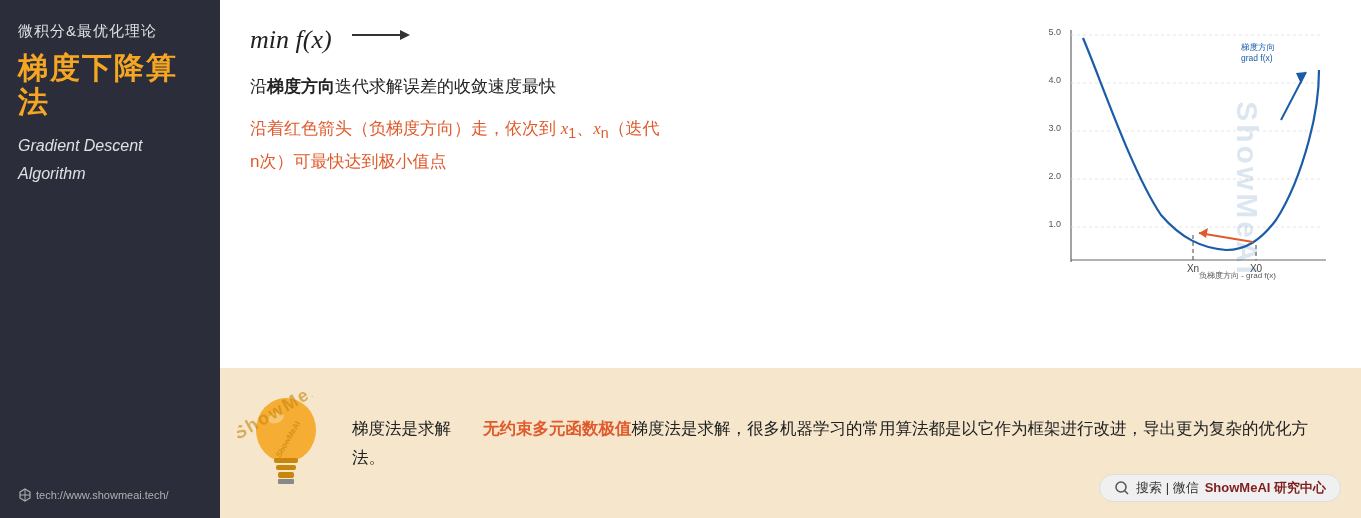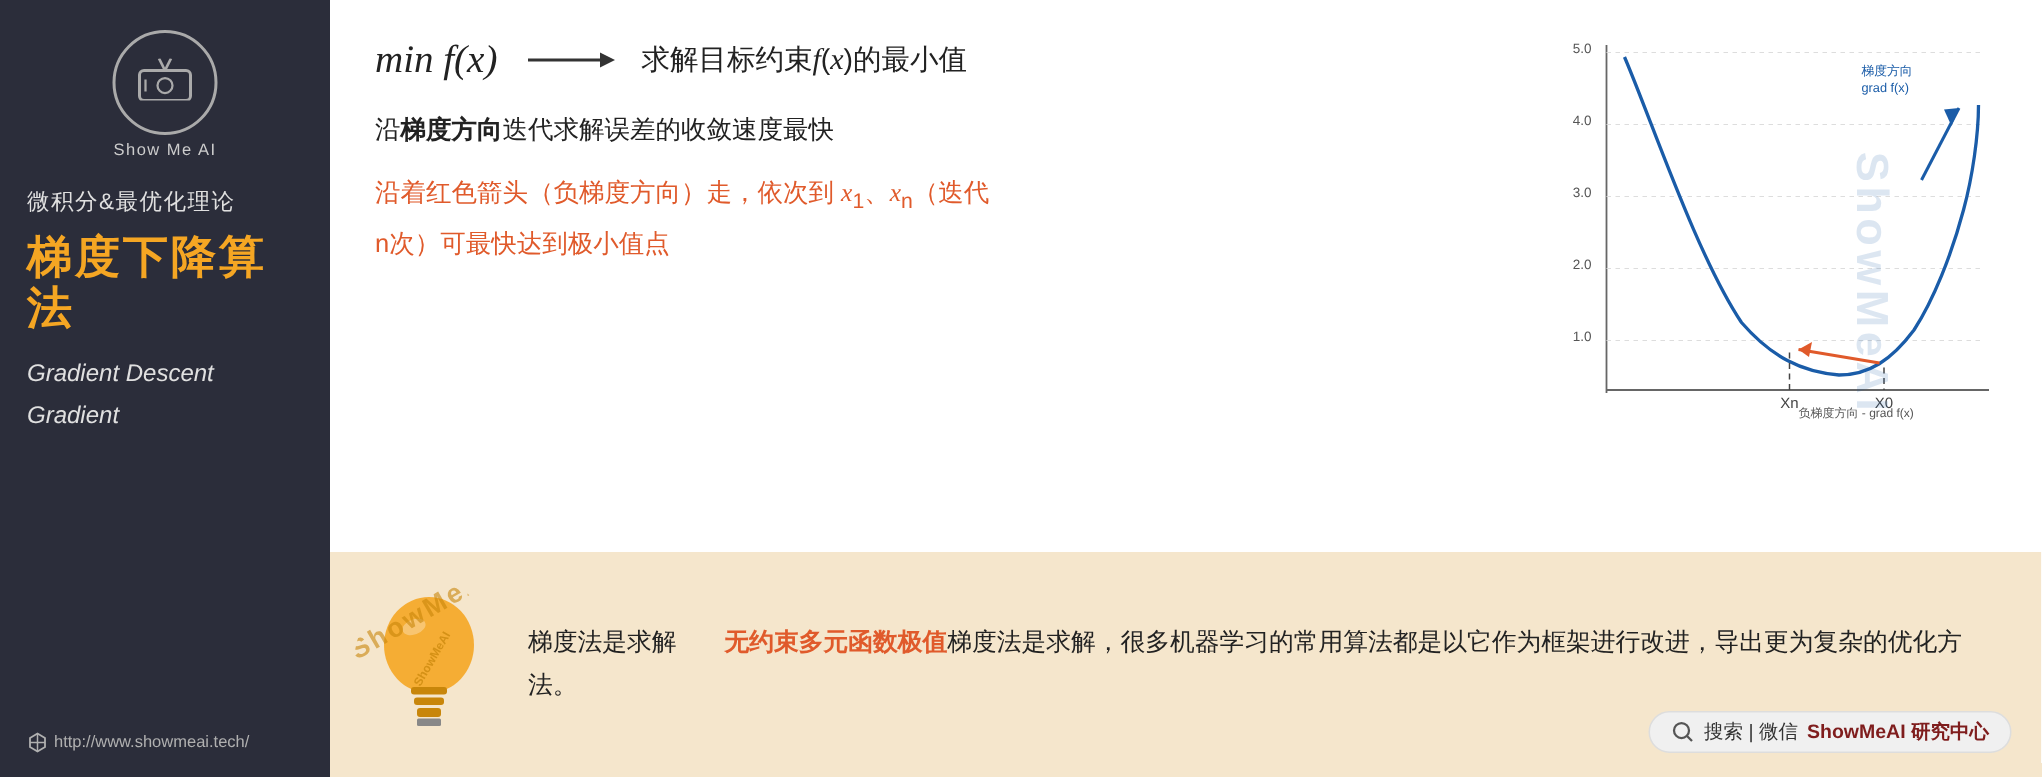--- a/index.html
+++ b/index.html
@@ -121,21 +121,21 @@
     .text-section {
       flex: 1;
       display: flex;
       flex-direction: column;
       justify-content: flex-start;
       padding-top: 5px;
     }
 
     .math-line {
       display: flex;
-      align-items: center;
+      align-items: flex-start;
       gap: 18px;
       margin-bottom: 18px;
     }
 
     .math-expr {
       font-size: 26px;
       font-style: italic;
       color: #222;
       font-family: "Times New Roman", serif;
     }
@@ -244,70 +244,52 @@
     
     .chart-svg {
       width: 300px;
       height: 260px;
     }
   </style>
 </head>
 <body>
 
 <div class="sidebar">
-  <div class="logo-area">
-    <div class="logo-circle">
-      <div class="logo-icon">
-        
-        <svg viewBox="0 0 38 28" fill="none" xmlns="http://www.w3.org/2000/svg">
-          <rect x="2" y="8" width="34" height="20" rx="3" stroke="#aaa" stroke-width="2" fill="none"></rect>
-          <line x1="19" y1="8" x2="15" y2="0" stroke="#aaa" stroke-width="1.8"></line>
-          <line x1="19" y1="8" x2="23" y2="0" stroke="#aaa" stroke-width="1.8"></line>
-          <circle cx="19" cy="18" r="5" stroke="#aaa" stroke-width="1.5" fill="none"></circle>
-          <line x1="6" y1="14" x2="6" y2="22" stroke="#aaa" stroke-width="1.5"></line>
-        </svg>
-      </div>
-    </div>
-    <div class="logo-text">Show Me AI</div>
-  </div>
 
   <div class="subtitle">微积分&amp;最优化理论</div>
   <div class="main-title">梯度下降算法</div>
   <div class="en-title">Gradient Descent</div>
-  <div class="en-title">Gradient</div>
+  <div class="en-title">Algorithm</div>
 
   <div class="website">
     <svg viewBox="0 0 14 14" fill="none" xmlns="http://www.w3.org/2000/svg">
       <polygon points="2,4 7,1 12,4 12,10 7,13 2,10" stroke="#b0b0b0" stroke-width="1.2" fill="none"></polygon>
       <line x1="7" y1="1" x2="7" y2="13" stroke="#b0b0b0" stroke-width="1"></line>
       <line x1="2" y1="7" x2="12" y2="7" stroke="#b0b0b0" stroke-width="1"></line>
     </svg>
-    <span>http://www.showmeai.tech/</span>
+    <span>tech://www.showmeai.tech/</span>
   </div>
 </div>
 
 <div class="content">
 
   <div class="top-area">
 
     <div class="text-section">
 
       <div class="math-line">
         <div class="math-expr">
           min&nbsp;<em>f</em>(<em>x</em>)
         </div>
         <div class="arrow-right">
           <svg viewBox="0 0 60 20" xmlns="http://www.w3.org/2000/svg">
             <line x1="2" y1="10" x2="52" y2="10" stroke="#333" stroke-width="2"></line>
             <polygon points="50,5 60,10 50,15" fill="#333"></polygon>
           </svg>
         </div>
-        <div class="math-desc">
-          求解目标约束<em style="font-family:'Times New Roman',serif;font-size:20px;">f</em>(<em style="font-family:'Times New Roman',serif;font-size:20px;">x</em>)的最小值
-        </div>
       </div>
 
       <div class="gradient-desc">
         沿<span class="bold">梯度方向</span>迭代求解误差的收敛速度最快
       </div>
 
       <div class="red-desc">
         沿着红色箭头（负梯度方向）走，依次到 <em class="math-italic">x</em><sub>1</sub>、<em class="math-italic">x</em><sub>n</sub>（迭代<br>
         n次）可最快达到极小值点
       </div>

